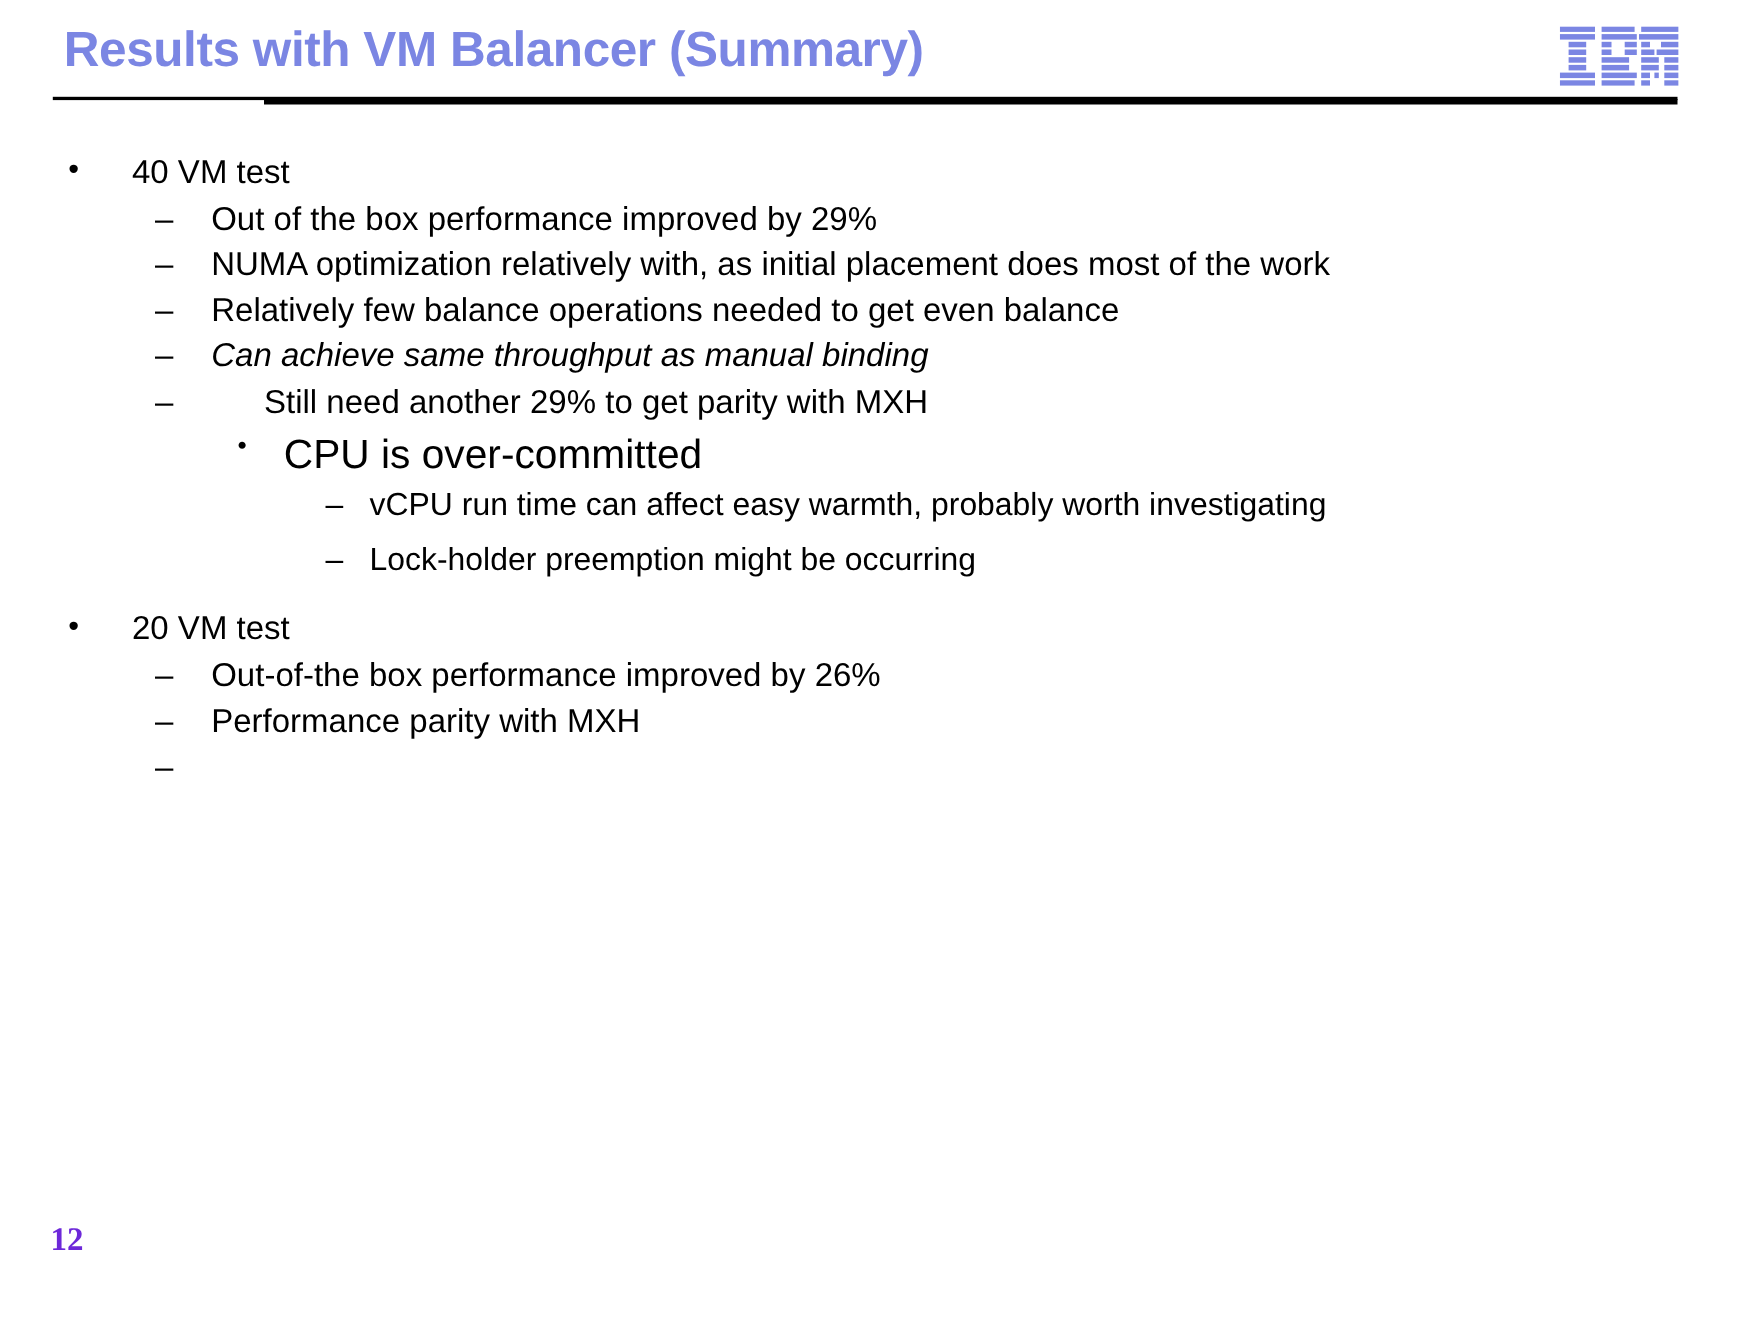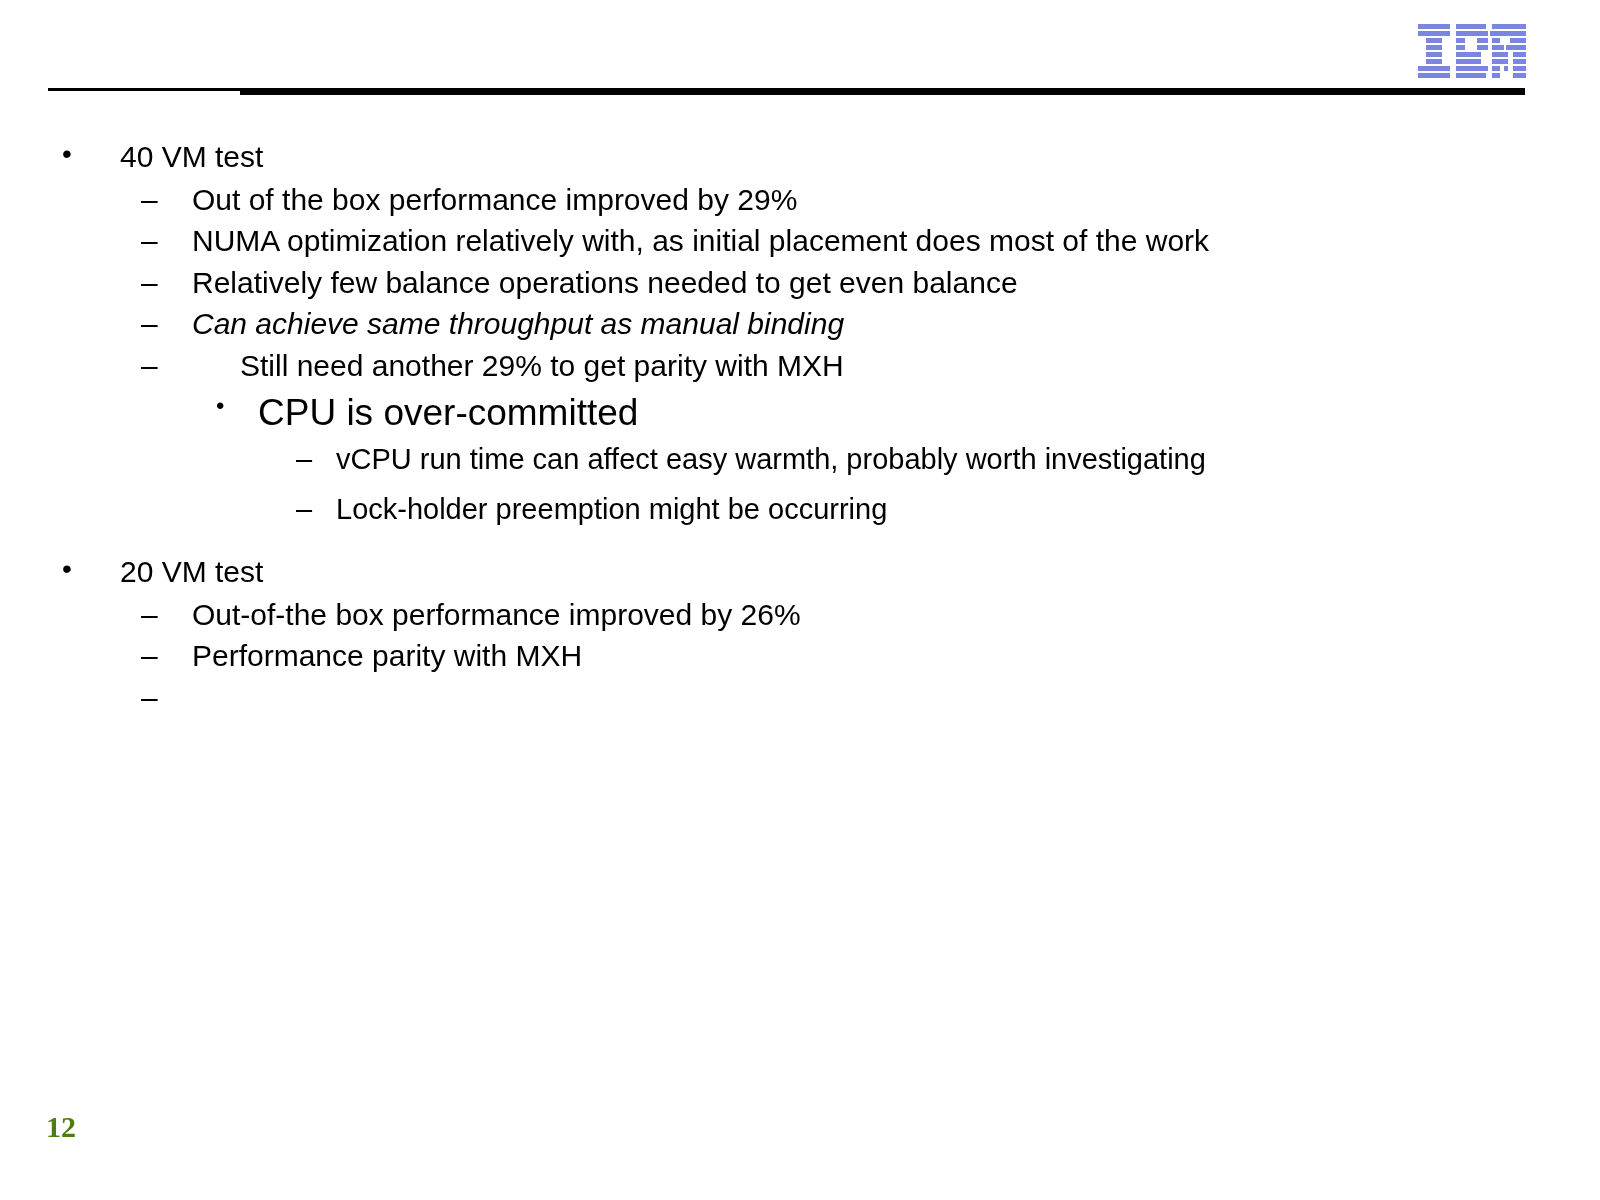--- a/index.html
+++ b/index.html
@@ -119,28 +119,29 @@
     left: 296px;
   }
 
   .page-number {
     position: absolute;
     left: 46px;
     top: 1110px;
     font-size: 30px;
     font-weight: bold;
     font-family: "Liberation Serif", serif;
-    color: #4d7c0f;
+    color: #6d28d9;
   }
 </style>
 </head>
 <body>
 
 <div class="slide">
 
+  <div class="slide-title">Results with VM Balancer (Summary)</div>
 
   <div class="rule-thin"></div>
   <div class="rule-thick"></div>
 
   <div class="ibm-logo">
     <svg viewBox="0 0 108 54" width="108" height="54" aria-hidden="true">
       <g fill="#7b86e3">
 
         <rect x="0" y="0" width="32" height="5"></rect>
         <rect x="38" y="0" width="30" height="5"></rect>

